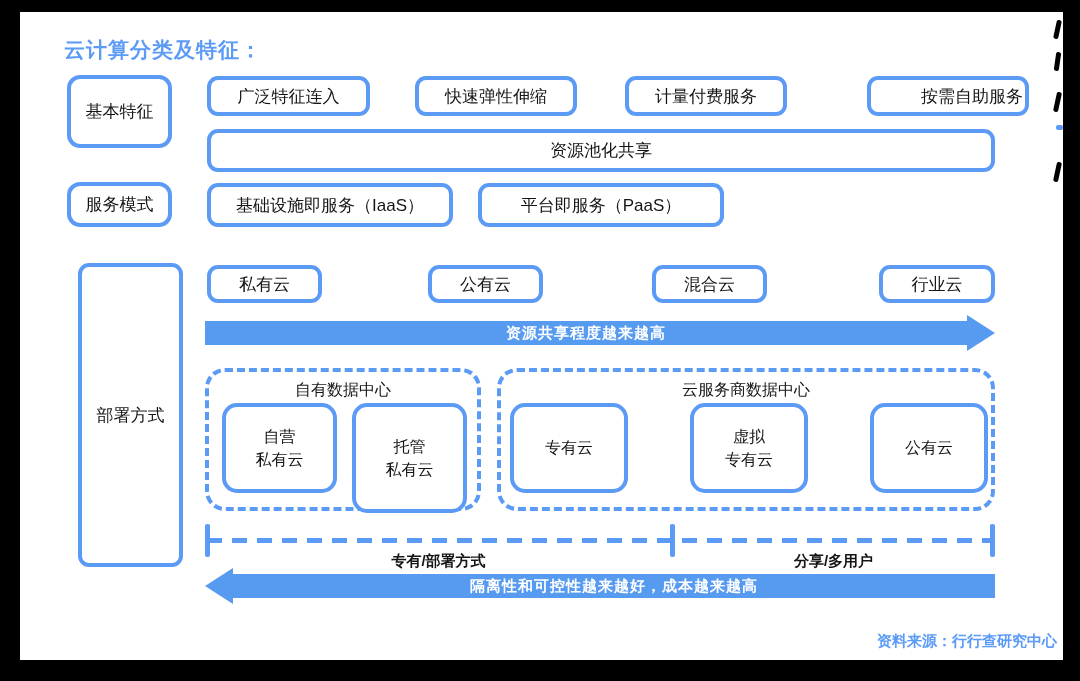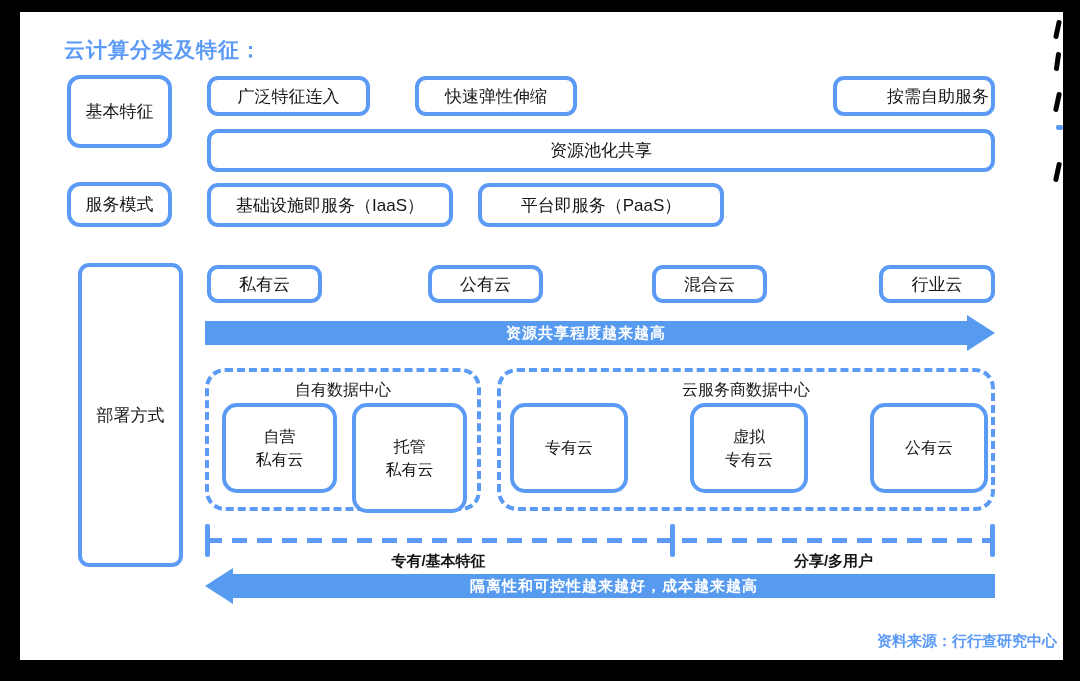--- a/index.html
+++ b/index.html
@@ -78,21 +78,22 @@
 <body>
 
 <div class="screen">
   <div class="canvas">
 
     <div class="abs title" style="left:44px;top:24px;">云计算分类及特征：</div>
 
     <div class="box label-box" style="left:47px;top:63px;width:105px;height:73px;">基本特征</div>
     <div class="box" style="left:187px;top:64px;width:163px;height:40px;">广泛特征连入</div>
     <div class="box" style="left:395px;top:64px;width:162px;height:40px;">快速弹性伸缩</div>
-    <div class="box" style="left:813px;top:64px;width:162px;height:40px;padding-left:48px;">按需自助服务</div>
+    <div class="box" style="left:605px;top:64px;width:162px;height:40px;">计量付费服务</div>
+    <div class="box" style="left:847px;top:64px;width:162px;height:40px;padding-left:48px;">按需自助服务</div>
     <div class="box" style="left:187px;top:117px;width:788px;height:43px;">资源池化共享</div>
 
     <div class="box label-box" style="left:47px;top:170px;width:105px;height:45px;">服务模式</div>
     <div class="box" style="left:187px;top:171px;width:246px;height:44px;">基础设施即服务（IaaS）</div>
     <div class="box" style="left:458px;top:171px;width:246px;height:44px;">平台即服务（PaaS）</div>
 
     <div class="box label-box" style="left:58px;top:251px;width:105px;height:304px;border-radius:11px;">部署方式</div>
     <div class="box" style="left:187px;top:253px;width:115px;height:38px;">私有云</div>
     <div class="box" style="left:408px;top:253px;width:115px;height:38px;">公有云</div>
     <div class="box" style="left:632px;top:253px;width:115px;height:38px;">混合云</div>
@@ -116,21 +117,21 @@
     </div>
     <div class="inner-box" style="left:490px;top:391px;width:118px;height:90px;">专有云</div>
     <div class="inner-box" style="left:670px;top:391px;width:118px;height:90px;">虚拟
 专有云</div>
     <div class="inner-box" style="left:850px;top:391px;width:118px;height:90px;">公有云</div>
 
     <div class="measure-line" style="left:187px;top:526px;width:788px;"></div>
     <div class="tick" style="left:185px;top:512px;height:33px;"></div>
     <div class="tick" style="left:650px;top:512px;height:33px;"></div>
     <div class="tick" style="left:970px;top:512px;height:33px;"></div>
-    <div class="seg-label" style="left:187px;top:540px;width:463px;">专有/基本特征</div>
+    <div class="seg-label" style="left:187px;top:540px;width:463px;">专有/部署方式</div>
     <div class="seg-label" style="left:652px;top:540px;width:323px;">分享/多用户</div>
 
     <div class="h-arrow" style="left:185px;top:556px;width:790px;height:36px;">
       <div class="head-left"></div>
       <div class="body">隔离性和可控性越来越好，成本越来越高</div>
     </div>
 
     <div class="source" style="right:6px;top:620px;">资料来源：行行查研究中心</div>
 
     <div class="frag" style="left:1035px;top:8px;width:5px;height:19px;transform:rotate(12deg);"></div>

